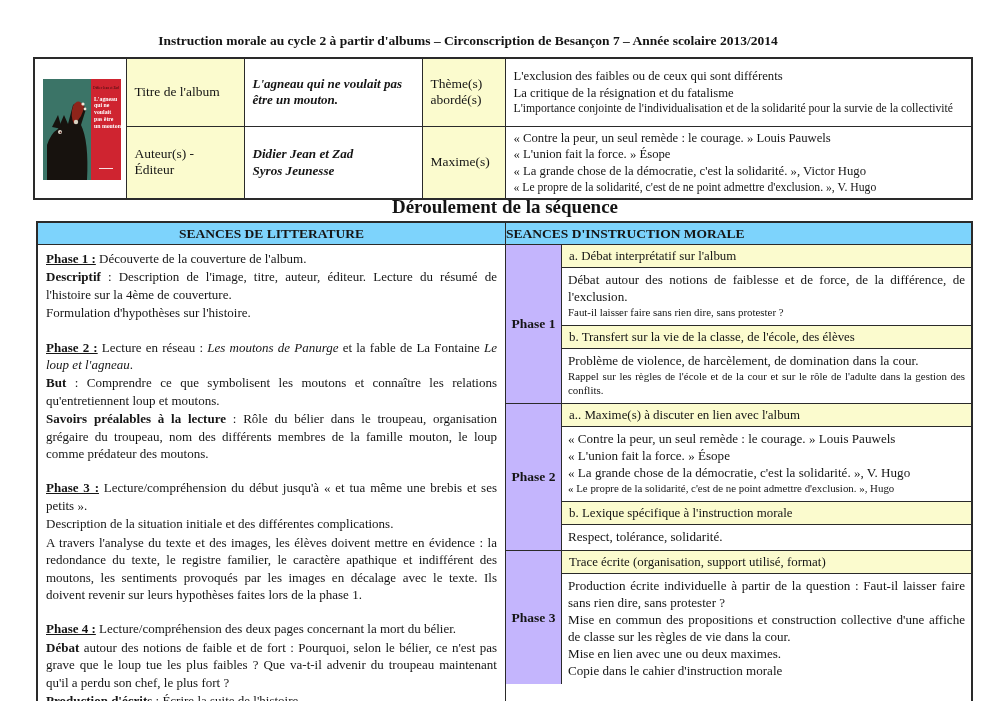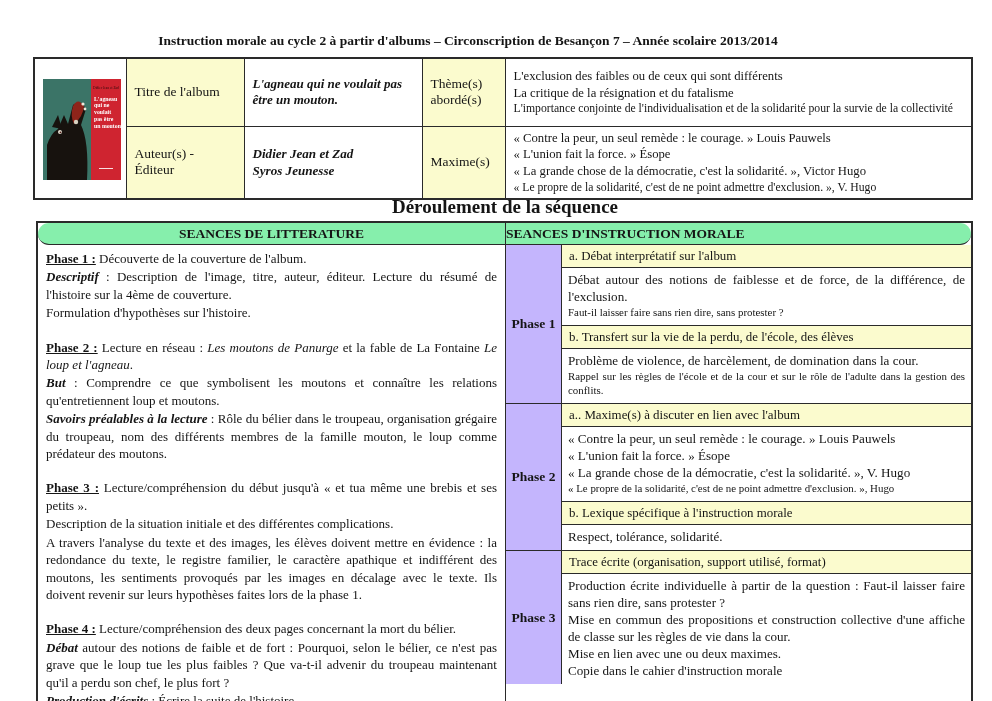--- a/index.html
+++ b/index.html
@@ -31,21 +31,21 @@
   .cover-pub{position:absolute;bottom:4px;left:8px;right:8px;height:7px;
     border-top:1px solid rgba(255,255,255,.85);}
 
   
   .seq-heading{position:absolute;top:196px;left:9px;width:992px;text-align:center;
     font-weight:bold;font-size:19px;line-height:22px;}
 
   
   .main-table{position:absolute;left:36px;top:221px;width:937px;
     border:2px solid #2a2a2a;background:#fff;box-sizing:border-box;}
-  .main-head{display:flex;background:#86efac;border-bottom:1px solid #2a2a2a;border-radius:11px;}
+  .main-head{display:flex;background:#7dd3fc;border-bottom:1px solid #2a2a2a;}
   .head-left{width:468px;flex:none;border-right:1px solid #2a2a2a;text-align:center;
     font-weight:bold;font-size:13.5px;padding:3px 0 2px;box-sizing:border-box;}
   .head-right{flex:1;text-align:left;font-weight:bold;font-size:13.5px;padding:3px 0 2px;}
   .main-body{display:flex;align-items:stretch;}
   .lit-cell{width:468px;flex:none;border-right:1px solid #2a2a2a;
     padding:4px 7px 10px 7px;box-sizing:border-box;}
   .moral-cell{flex:1;display:flex;flex-direction:column;}
   .phase-row{display:flex;align-items:stretch;}
   .phase-row + .phase-row{border-top:1px solid #2a2a2a;}
   .phase-label{width:55px;flex:none;background:#c4b5fd;border-right:1px solid #2a2a2a;
@@ -59,21 +59,21 @@
   .tline{font-size:13.1px;line-height:1.3;text-align:justify;}
   .sec-body .tline.small{font-size:10.9px;line-height:1.35;}
   .cell-lines .tline{font-size:12.7px;line-height:1.32;}
   .cell-lines .tline.small{font-size:11.7px;}
 
   
   .para{font-size:13px;line-height:1.34;text-align:justify;margin:1px;}
   .phase-block + .phase-block{margin-top:17px;}
   .r-n{}
   .r-bu{font-weight:bold;text-decoration:underline;}
-  .r-bi{font-weight:bold;font-style:italic;}
+  .r-bi{font-weight:bold;}
   .r-i{font-style:italic;}
 </style>
 </head>
 <body>
 
 <div class="doc-title">Instruction morale au cycle 2 à partir d'albums – Circonscription de Besançon 7 – Année scolaire 2013/2014</div>
 
 <table class="top-table">
   <colgroup>
     <col style="width:92px">
@@ -170,21 +170,21 @@
         <div class="phase-row">
           <div class="phase-label">
             <span>Phase 1</span>
           </div>
           <div class="phase-content">
             <div class="sec-header">a. Débat interprétatif sur l'album</div>
             <div class="sec-body">
               <div class="tline">Débat autour des notions de faiblesse et de force, de la différence, de l'exclusion.</div>
               <div class="tline small">Faut-il laisser faire sans rien dire, sans protester ?</div>
             </div>
-            <div class="sec-header">b. Transfert sur la vie de la perdu, de l'école, des élèves</div>
+            <div class="sec-header">b. Transfert sur la vie de la classe, de l'école, des élèves</div>
             <div class="sec-body">
               <div class="tline">Problème de violence, de harcèlement, de domination dans la cour.</div>
               <div class="tline small">Rappel sur les règles de l'école et de la cour et sur le rôle de l'adulte dans la gestion des conflits.</div>
             </div>
           </div>
         </div>
         <div class="phase-row">
           <div class="phase-label">
             <span>Phase 2</span>
           </div>

